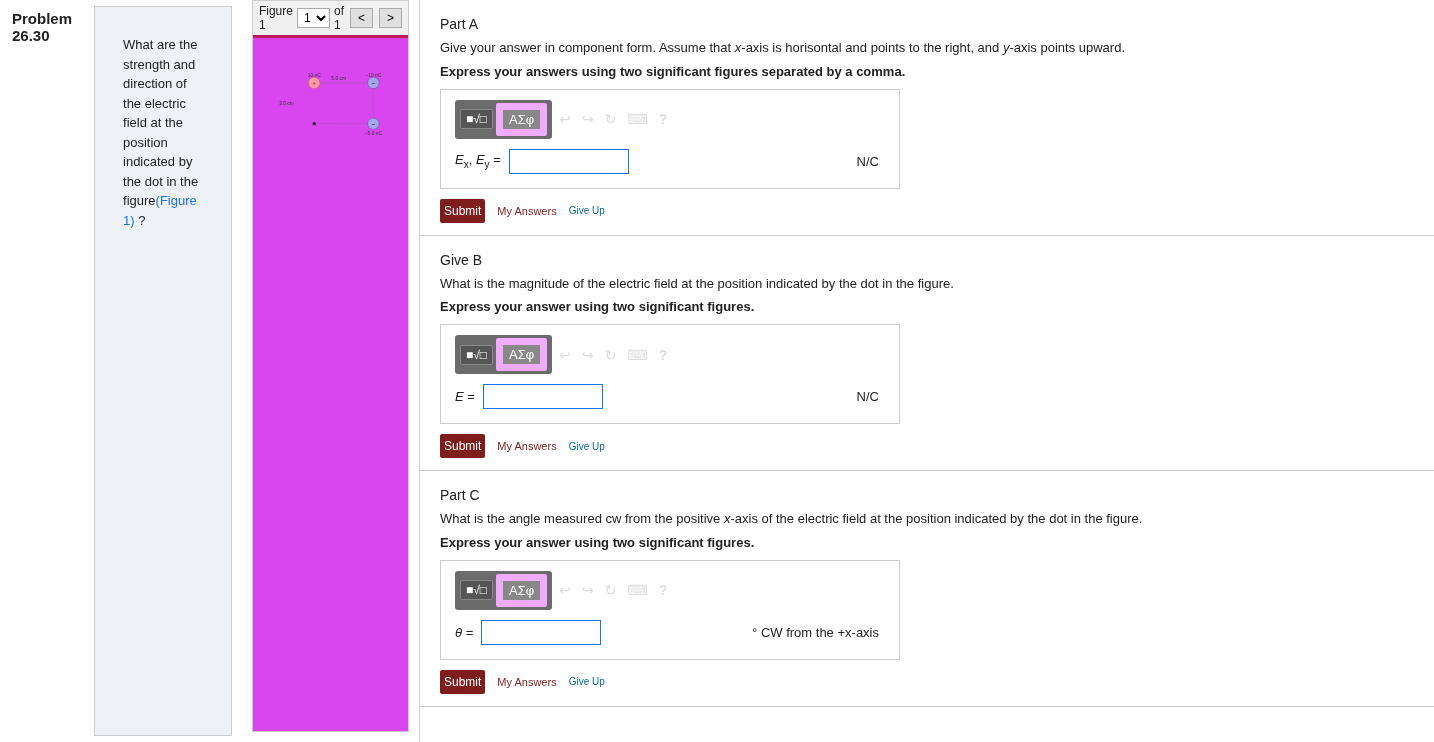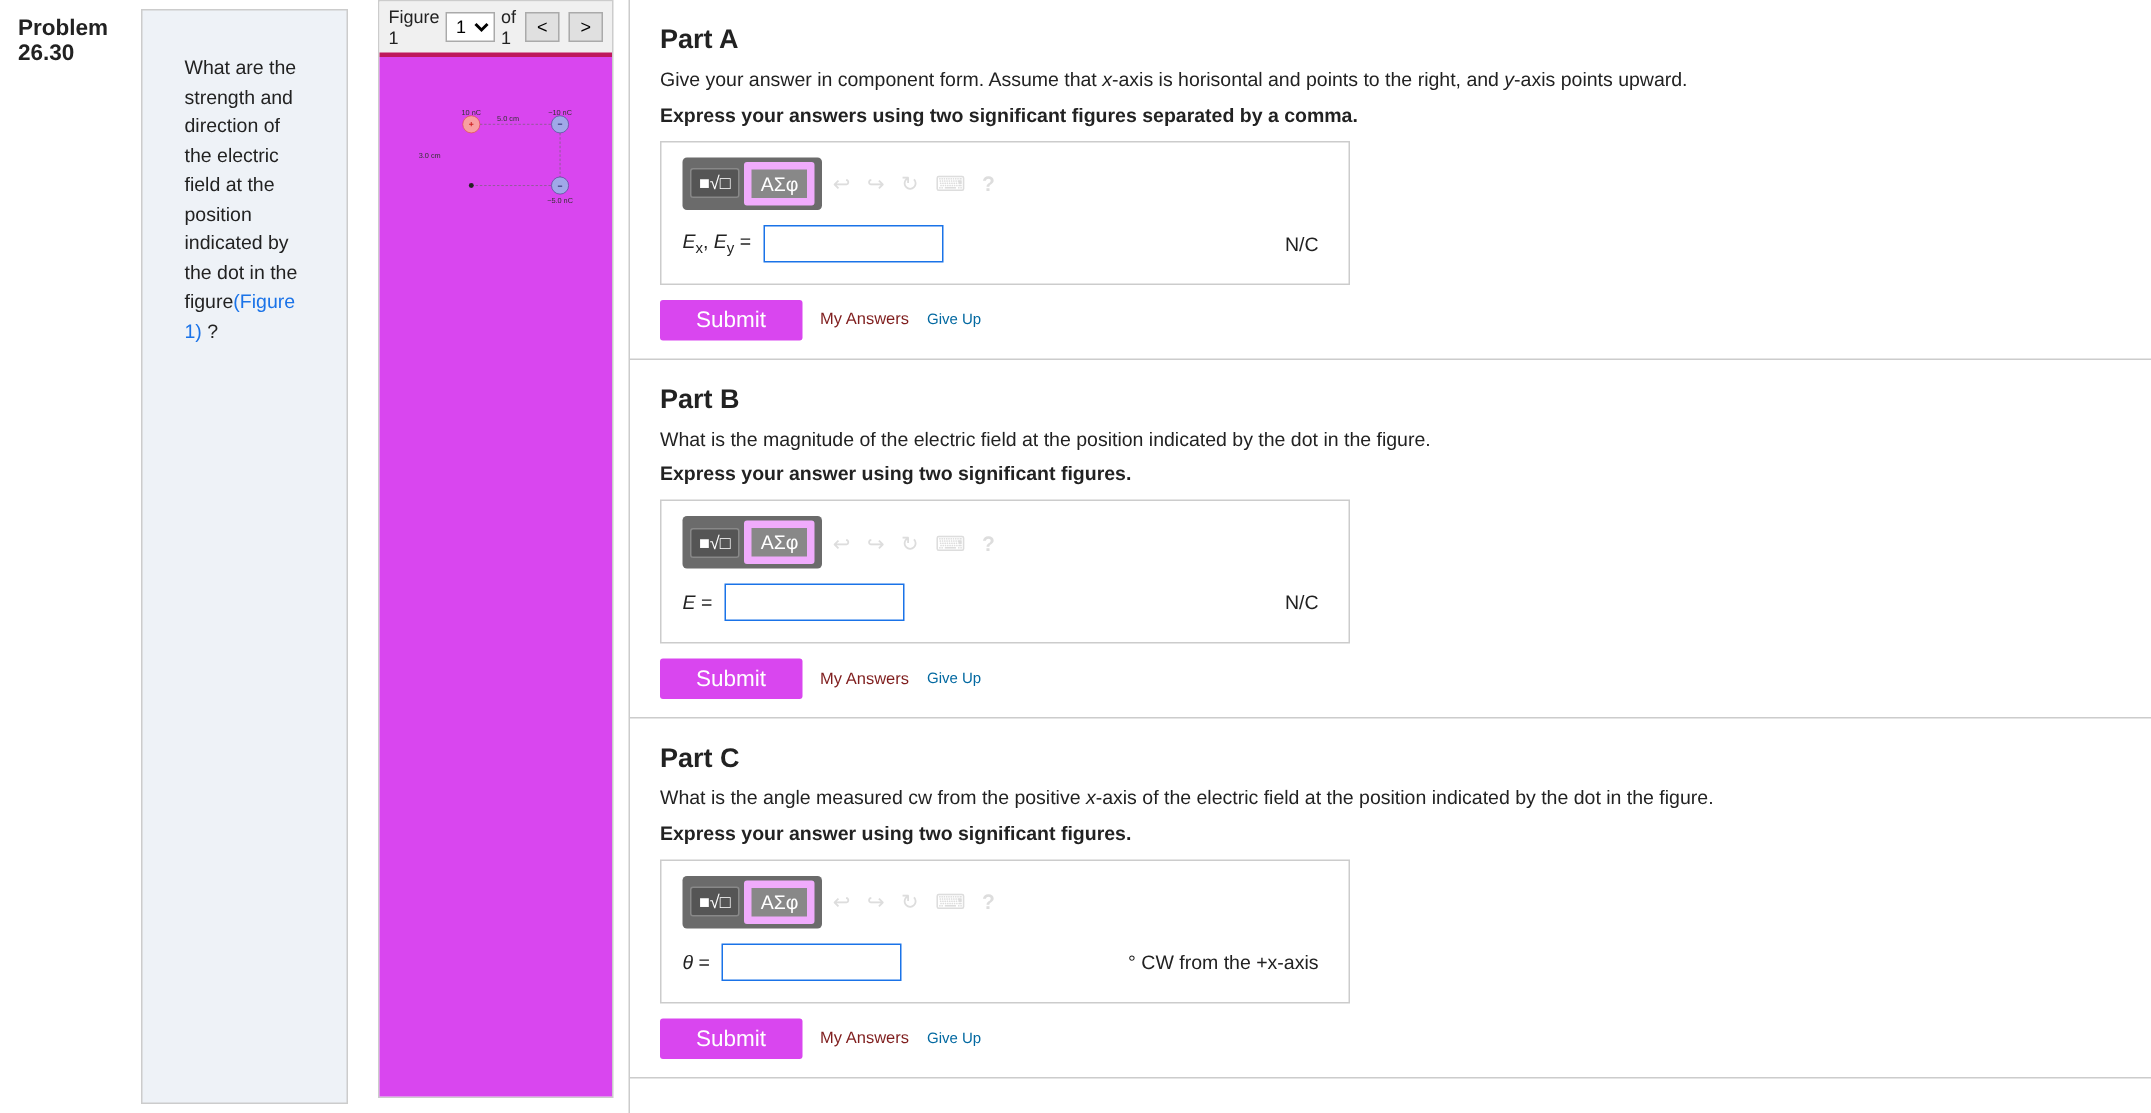--- a/index.html
+++ b/index.html
@@ -72,22 +72,22 @@
     .right-panel {
       flex: 1;
       overflow-y: auto;
       padding: 0;
     }
     .part-section {
       padding: 16px 20px 12px;
       border-bottom: 1px solid #ccc;
     }
     .part-title {
-      font-weight: bold;
-      font-size: 18px;
+      font-weight: normal;
+      font-size: 14px;
       margin-bottom: 6px;
     }
     .part-instruction {
       font-size: 13px;
       margin-bottom: 6px;
       line-height: 1.5;
     }
     .part-instruction em { font-style: italic; }
     .part-emphasis {
       font-weight: bold;
@@ -120,21 +120,21 @@
       color: #fff;
       font-size: 12px;
       padding: 2px 5px;
       cursor: pointer;
       border-radius: 2px;
       min-width: 22px;
       text-align: center;
     }
     .tb-btn-light {
       background: #888;
-      border: 5px solid #f0abfc;
+      border: 7px solid #f0abfc;
       color: #fff;
       font-size: 13px;
       padding: 2px 6px;
       cursor: pointer;
       border-radius: 2px;
     }
     .tb-icon {
       color: #ddd;
       font-size: 14px;
       cursor: pointer;
@@ -167,25 +167,25 @@
       margin-left: auto;
       padding-right: 6px;
     }
     .action-row {
       display: flex;
       align-items: center;
       gap: 12px;
       margin-top: 8px;
     }
     .submit-btn {
-      background: #d946ef;
+      background: #7f1d1d;
       color: #fff;
       border: none;
-      padding: 5px 24px;
-      font-size: 15px;
+      padding: 5px 4px;
+      font-size: 12px;
       cursor: pointer;
       border-radius: 2px;
     }
     .my-answers-link {
       color: #7f1d1d;
       font-size: 11px;
       text-decoration: none;
       cursor: pointer;
     }
     .give-up-link {
@@ -274,21 +274,21 @@
       </div>
     </div>
     <div class="action-row">
       <button class="submit-btn">Submit</button>
       <span class="my-answers-link">My Answers</span>
       <a href="#" class="give-up-link">Give Up</a>
     </div>
   </div>
 
   <div class="part-section">
-    <div class="part-title">Part B</div>
+    <div class="part-title">Give B</div>
     <div class="part-instruction">What is the magnitude of the electric field at the position indicated by the dot in the figure.</div>
     <div class="part-emphasis">Express your answer using two significant figures.</div>
     <div class="answer-box">
       <div class="toolbar">
         <div class="toolbar-group">
           <button class="tb-btn">■√□</button>
           <button class="tb-btn-light">ΑΣφ</button>
         </div>
         <span class="tb-icon">↩</span>
         <span class="tb-icon">↪</span>

